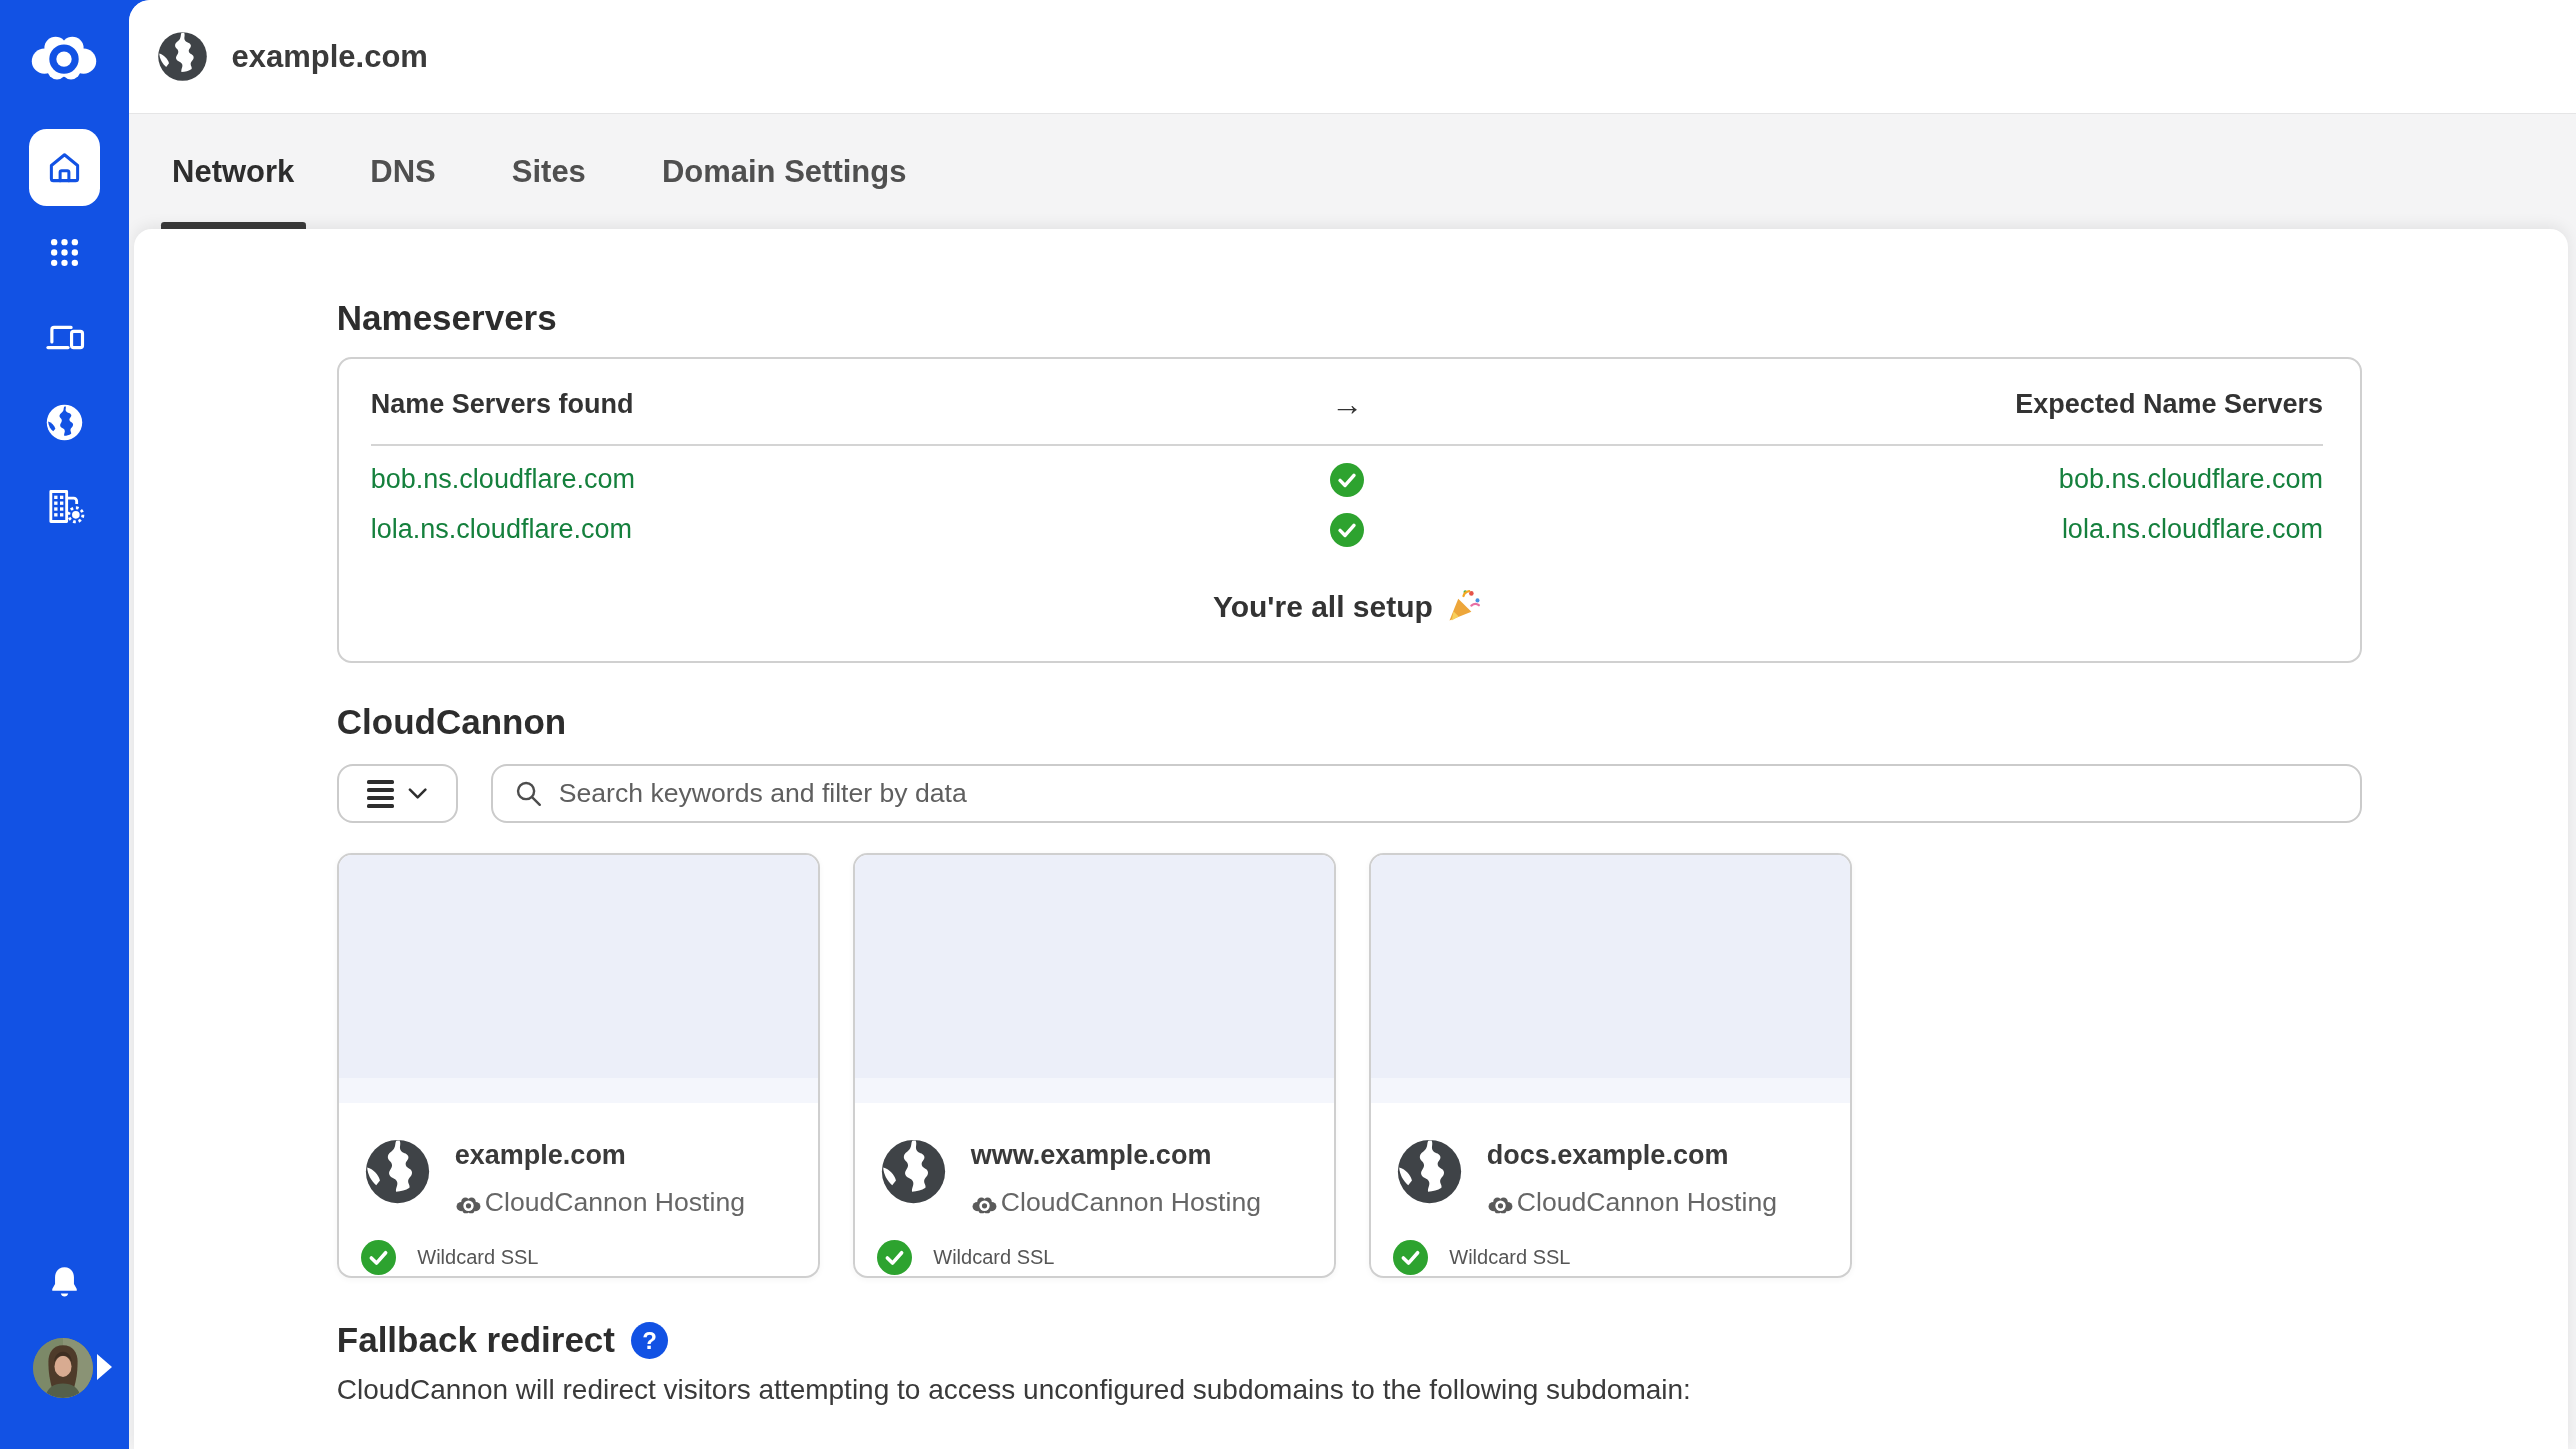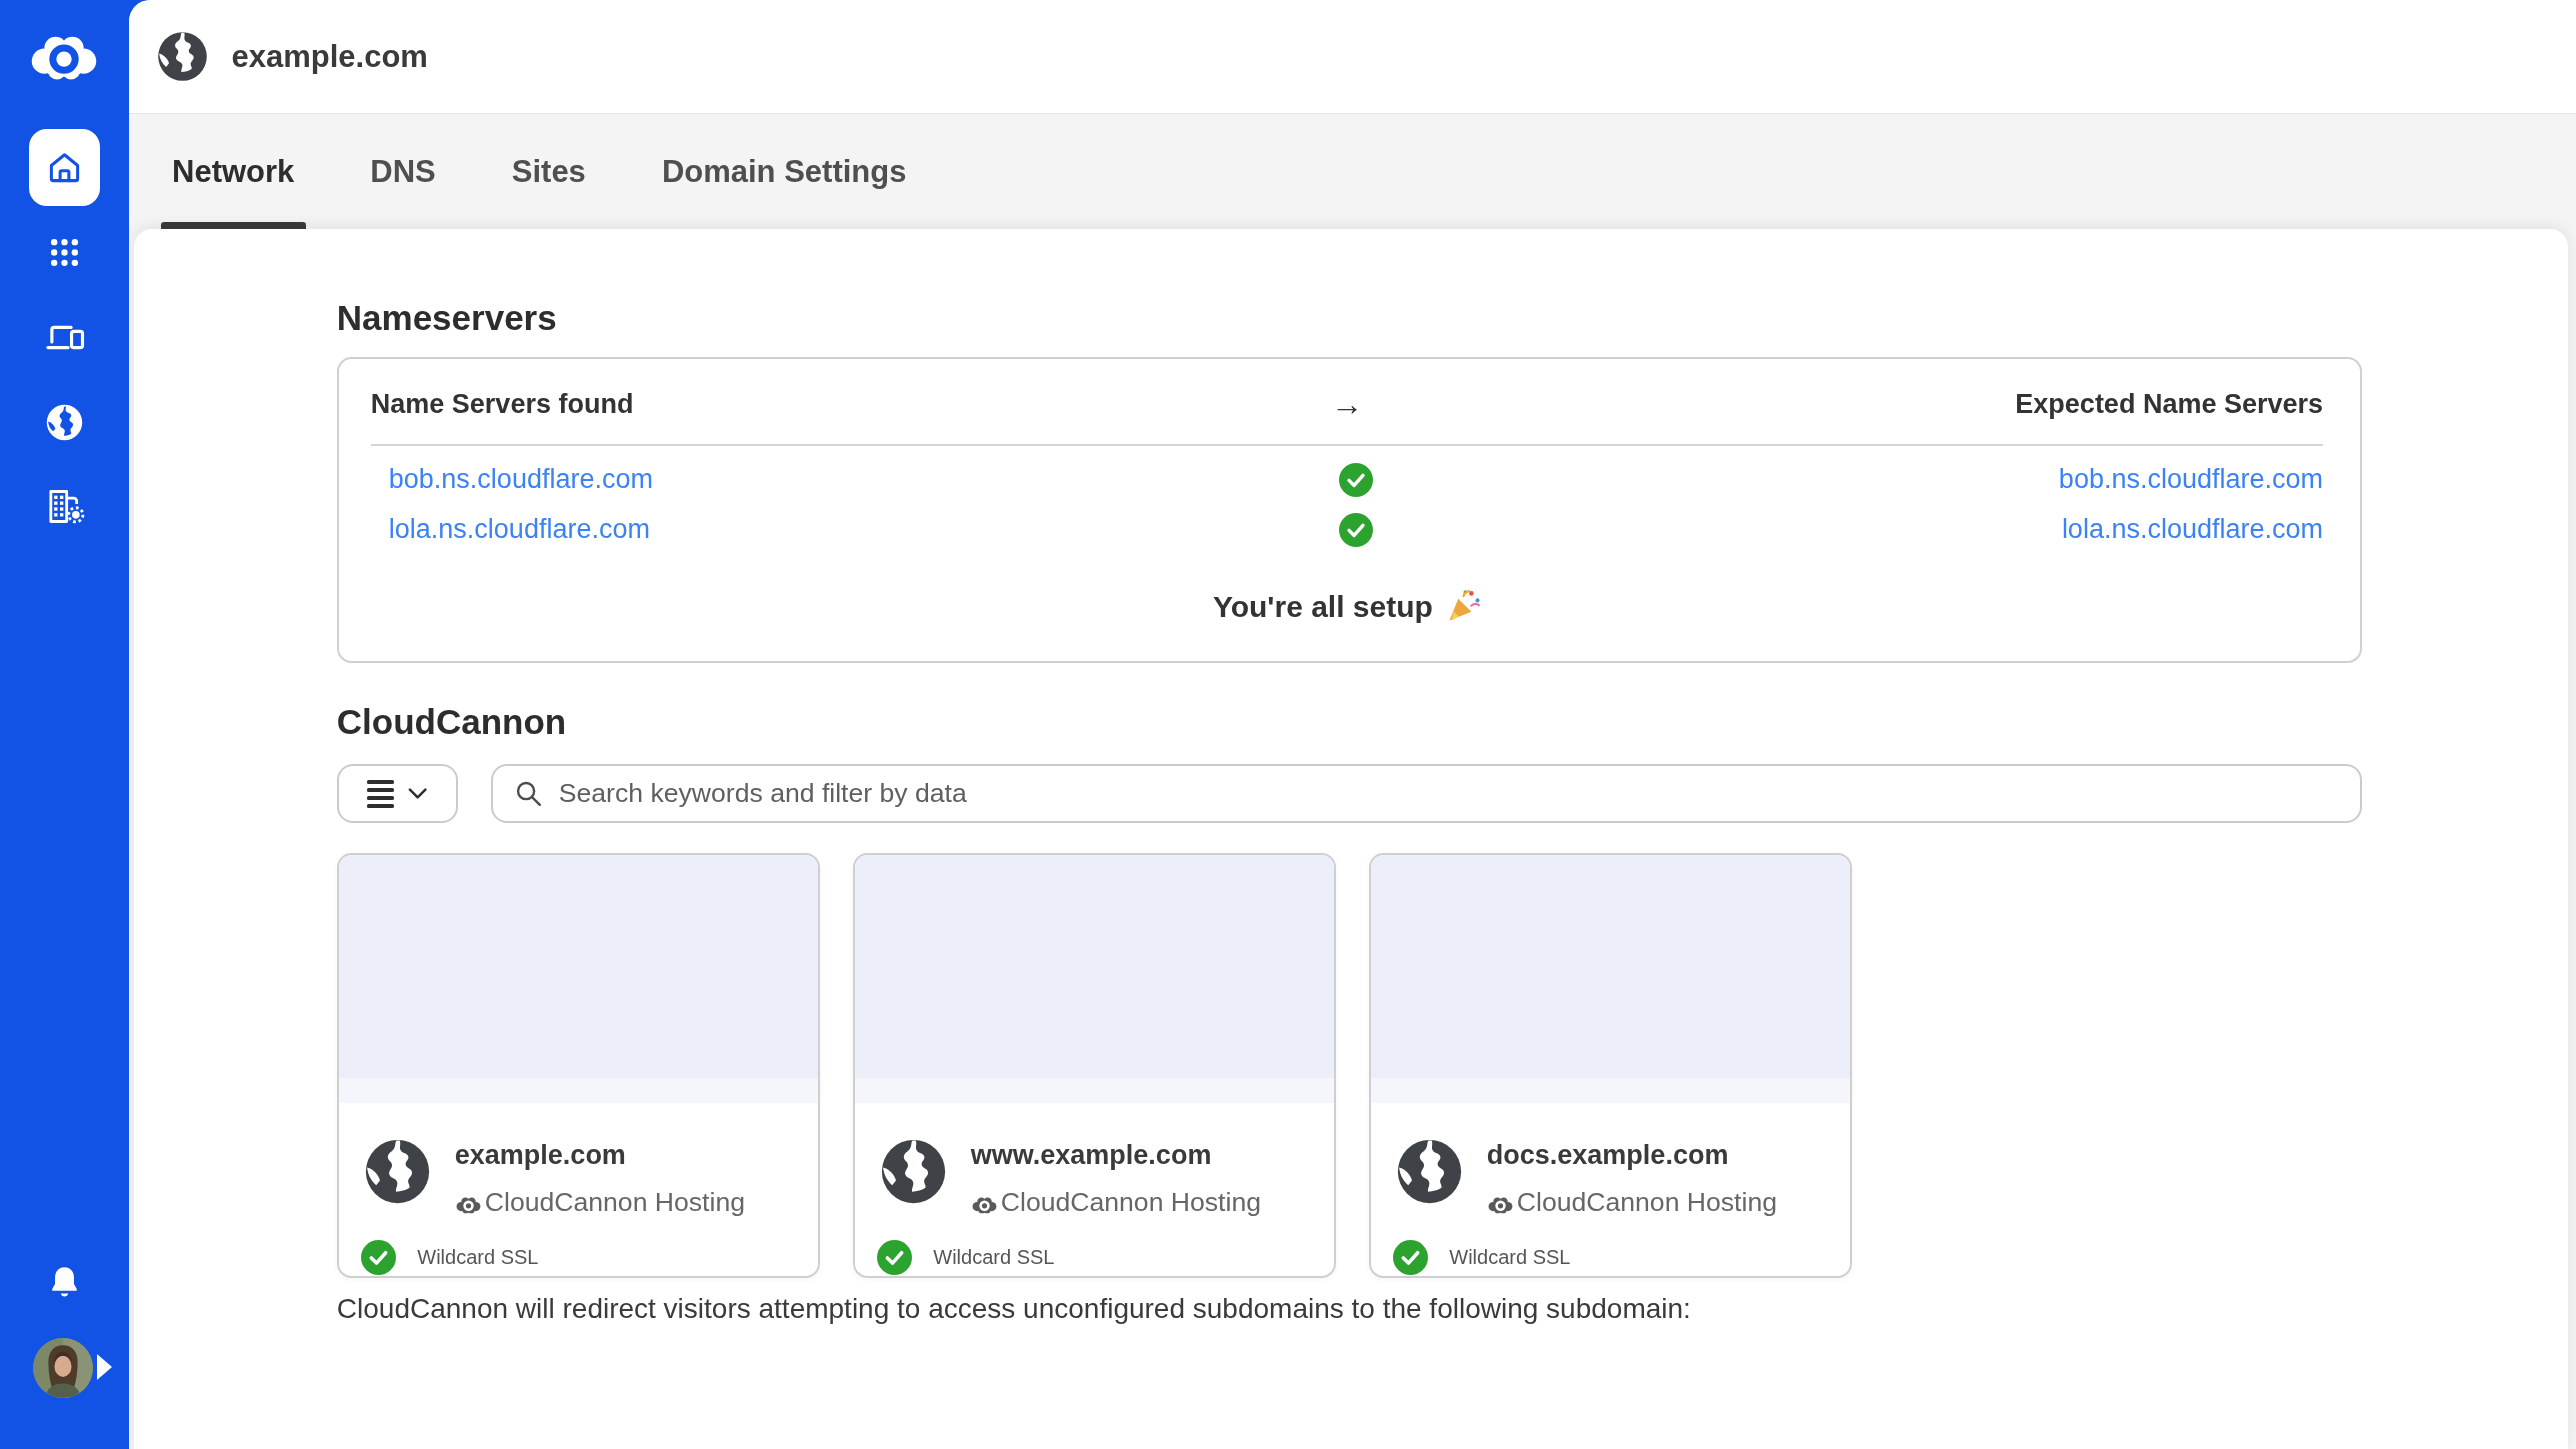--- a/index.html
+++ b/index.html
@@ -36,21 +36,21 @@
 
   h2.section { font-size:35px; font-weight:700; color:#2d2d2d; line-height:1.05; }
 
   
   .ns-card { margin-top:20px; border:2.4px solid #d0d0d0; border-radius:14.5px; padding:29px 37px 37px 32px; background:#fff; }
   .ns-head { display:flex; align-items:center; font-size:27px; font-weight:700; color:#333; line-height:1.06; padding-bottom:22px; border-bottom:2.4px solid #d4d4d4; }
   .col-l { flex:1; text-align:left; }
   .col-c { width:56px; display:flex; justify-content:center; align-items:center; }
   .col-r { flex:1; text-align:right; }
   .arrow-glyph { font-size:32px; font-weight:400; color:#333; }
-  .ns-row { display:flex; align-items:center; font-size:27px; color:#3b82f6; line-height:1.25;margin-left:18px; }
+  .ns-row { display:flex; align-items:center; font-size:27px; color:#15803d; line-height:1.25; }
   .ns-row.first { margin-top:17.7px; }
   .ns-row + .ns-row { margin-top:16px; }
   .check-sm { width:34px; height:34px; }
   .ns-msg { margin-top:42px; display:flex; justify-content:center; align-items:center; gap:13px; font-size:30px; font-weight:700; color:#333; }
   .popper { width:35px; height:35px; }
 
   
   .sub-heading { margin-top:41px; }
   .controls { margin-top:23px; display:flex; gap:33px; height:59px; }
   .filter-btn { width:121px; flex:none; border:2.4px solid #cbcbcb; border-radius:16px; background:#fff; display:flex; align-items:center; justify-content:center; gap:14.5px; cursor:pointer; }
@@ -416,19 +416,23 @@
     <path d="M13 22.5l6.5 6.5L31 16" fill="none" stroke="#ffffff" stroke-width="4.5" stroke-linecap="round" stroke-linejoin="round"></path>
   </svg>
 </span>
                 <span>Wildcard SSL</span>
               </span>
             </div>
           </div>
 
         </div>
 
+        <div class="fb-head">
+          <h2 class="section">Fallback redirect</h2>
+          <button class="help-icon">?</button>
+        </div>
         <p class="fb-desc">CloudCannon will redirect visitors attempting to access unconfigured subdomains to the following subdomain:</p>
 
       </div>
     </div>
   </div>
 </div>
 
 
 </body></html>

